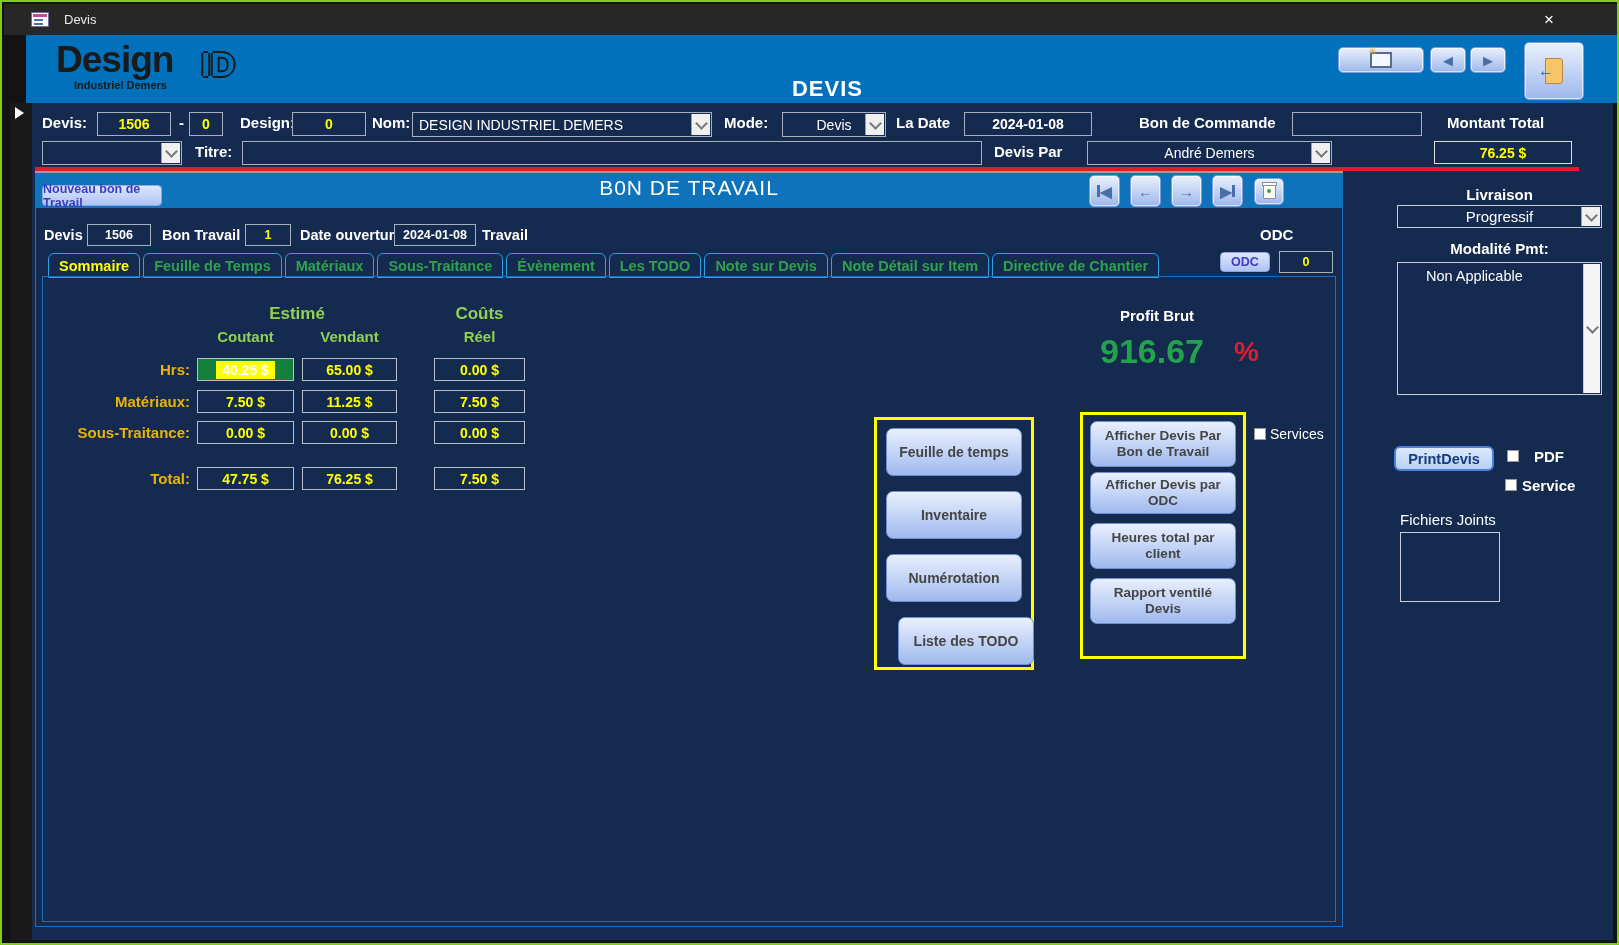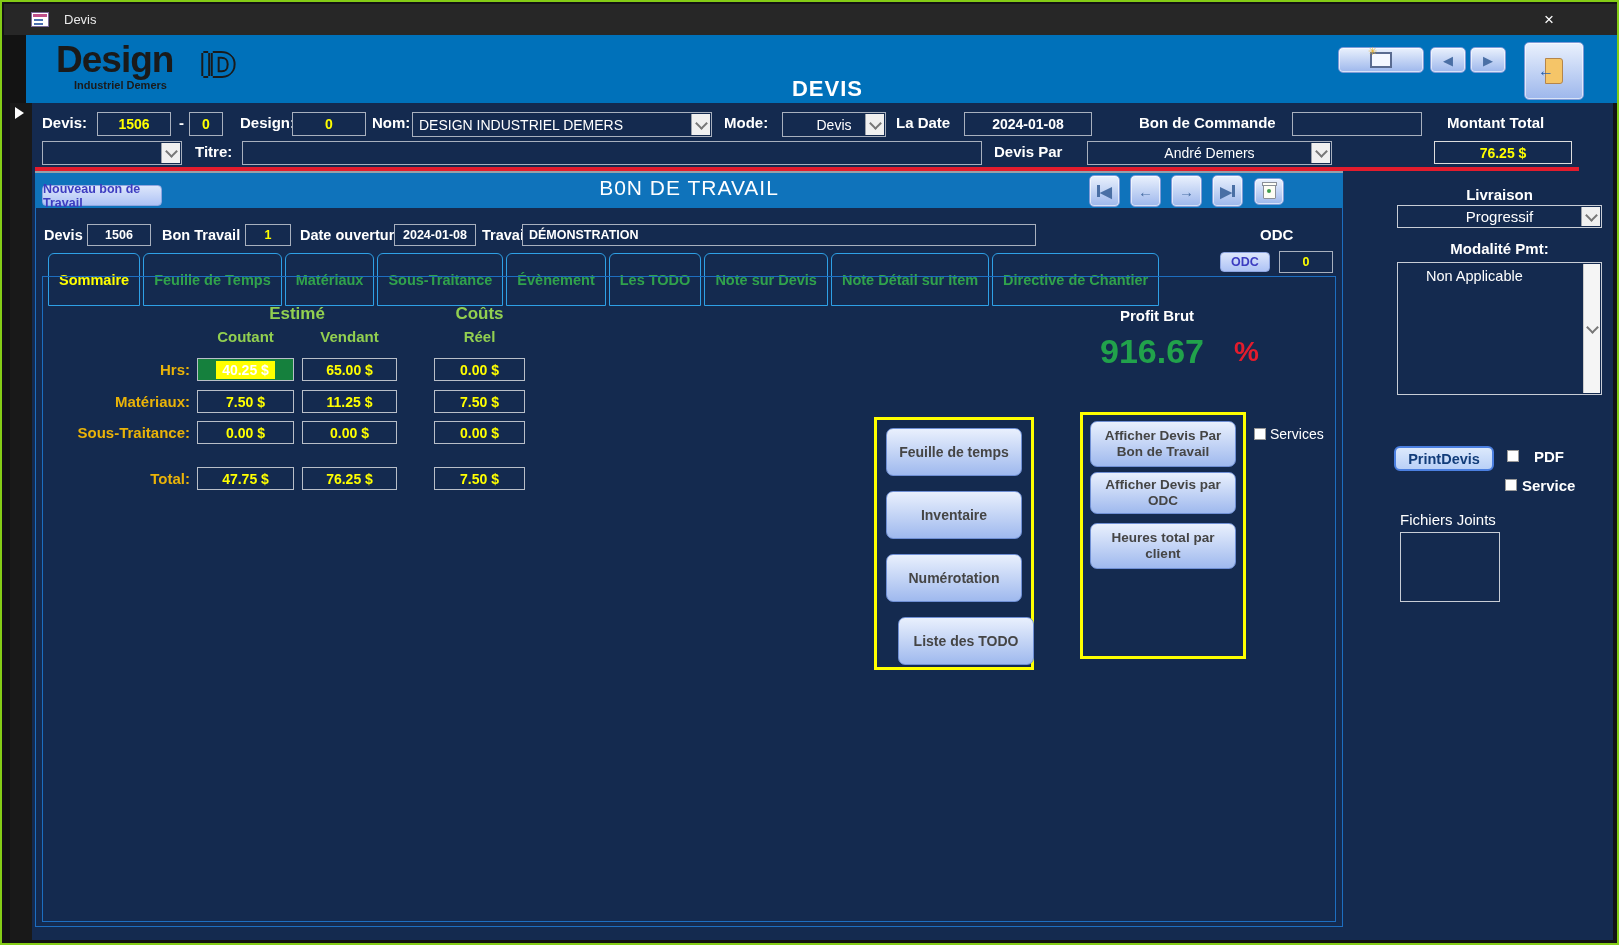--- a/index.html
+++ b/index.html
@@ -45,21 +45,21 @@
   .navbtn{width:29px;height:30px;}
   .navglyph{color:#4a6fa5;font-size:15px;font-weight:bold;line-height:1;}
   .bargroup{display:flex;gap:10px;}
   .firstlast{display:flex;align-items:center;}
   .vbar{width:3px;height:12px;background:#4a6fa5;display:inline-block;}
   .trash{position:relative;width:11px;height:13px;background:#fdfdf5;border:1px solid #8a8f98;border-radius:1px;}
   .trash i{position:absolute;left:-2px;top:-3px;width:13px;height:2px;background:#fdfdf5;border:1px solid #8a8f98;}
   .trash em{position:absolute;left:3px;top:4px;width:4px;height:4px;background:#3f9e4d;border-radius:50%;}
   
   .tabs{left:46px;top:251px;display:flex;gap:3px;}
-  .tab{height:23px;padding:14px 10px;border:1px solid #2ea0e6;border-radius:6px 6px 0 0;display:flex;align-items:center;font-size:14.5px;font-weight:bold;color:#30a24c;background:#142a4f;}
+  .tab{height:23px;padding:0 10px;border:1px solid #2ea0e6;border-radius:6px 6px 0 0;display:flex;align-items:center;font-size:14.5px;font-weight:bold;color:#30a24c;background:#142a4f;}
   .tab.active{color:#ffff00;}
   .content{left:40px;top:274px;width:1294px;height:646px;border:1px solid #1d6ec0;}
   
   .ghdr{color:#92d050;font-weight:bold;text-align:center;}
   .glbl{color:#eab308;font-weight:bold;font-size:15px;text-align:right;white-space:nowrap;}
   .valbox{background:#142a4f;border:1px solid #b8bec8;color:#ffff00;font-weight:bold;font-size:14px;display:flex;align-items:center;justify-content:center;height:23px;}
   .valbox.focus{background:#15803d;}
   .valbox.focus span{background:#ffff00;color:#fff;padding:1px 6px;}
   .profit-val{color:#21a24b;font-size:34px;font-weight:bold;}
   .pct{color:#e31c2d;font-size:28px;font-weight:bold;}
@@ -194,21 +194,20 @@
       </span>
   </div>
 
   <div class="abs lbl2" style="left:42px;top:225px;">Devis</div>
   <div class="abs fld white" style="left:85px;top:222px;width:64px;height:22px;font-size:12.5px;">1506</div>
   <div class="abs lbl2" style="left:160px;top:225px;">Bon Travail</div>
   <div class="abs fld" style="left:243px;top:222px;width:46px;height:22px;font-size:12.5px;">1</div>
   <div class="abs lbl2" style="left:298px;top:225px;">Date ouverture</div>
   <div class="abs fld white" style="left:392px;top:222px;width:82px;height:22px;font-size:12.5px;">2024-01-08</div>
   <div class="abs lbl2" style="left:480px;top:225px;">Travail</div>
-  <div class="abs fld white left" style="left:520px;top:222px;width:514px;height:22px;font-size:12.5px;">DÉMONSTRATION</div>
   <div class="abs lbl" style="left:1258px;top:224px;">ODC</div>
   <div class="abs lav-btn" style="left:1218px;top:250px;width:50px;height:20px;font-size:12.5px;">ODC</div>
   <div class="abs fld" style="left:1277px;top:249px;width:54px;height:22px;font-size:12.5px;">0</div>
 
   <div class="abs tabs">
     <div class="tab active">Sommaire</div>
     <div class="tab">Feuille de Temps</div>
     <div class="tab">Matériaux</div>
     <div class="tab">Sous-Traitance</div>
     <div class="tab">Évènement</div>
@@ -255,20 +254,21 @@
   <div class="abs ygrp" style="left:872px;top:415px;width:160px;height:253px;"></div>
   <div class="abs abtn" style="left:884px;top:426px;width:136px;height:48px;">Feuille de temps</div>
   <div class="abs abtn" style="left:884px;top:489px;width:136px;height:48px;">Inventaire</div>
   <div class="abs abtn" style="left:884px;top:552px;width:136px;height:48px;">Numérotation</div>
   <div class="abs abtn" style="left:868px;top:615px;width:136px;height:48px;margin-left:28px;">Liste des TODO</div>
 
   <div class="abs ygrp" style="left:1078px;top:410px;width:166px;height:247px;"></div>
   <div class="abs abtn" style="left:1088px;top:419px;width:146px;height:46px;font-size:13.5px;">Afficher Devis Par Bon de Travail</div>
   <div class="abs abtn" style="left:1088px;top:470px;width:146px;height:42px;font-size:13.5px;">Afficher Devis par ODC</div>
   <div class="abs abtn" style="left:1088px;top:521px;width:146px;height:46px;font-size:13.5px;">Heures total par client</div>
+  <div class="abs abtn" style="left:1088px;top:576px;width:146px;height:46px;font-size:13.5px;">Rapport ventilé Devis</div>
 
   <div class="abs chk" style="left:1252px;top:426px;"></div>
   <div class="abs chklbl" style="left:1268px;top:424px;">Services</div>
 
   <div class="abs lbl" style="left:1395px;top:184px;width:205px;text-align:center;">Livraison</div>
   <div class="abs fld white" style="left:1395px;top:203px;width:205px;height:23px;font-weight:normal;font-size:15px;border-color:#c8cdd6;justify-content:center;">
     <span>Progressif</span>
     <span class="combo-arrow">
         <span class="chev"></span>
       </span>

